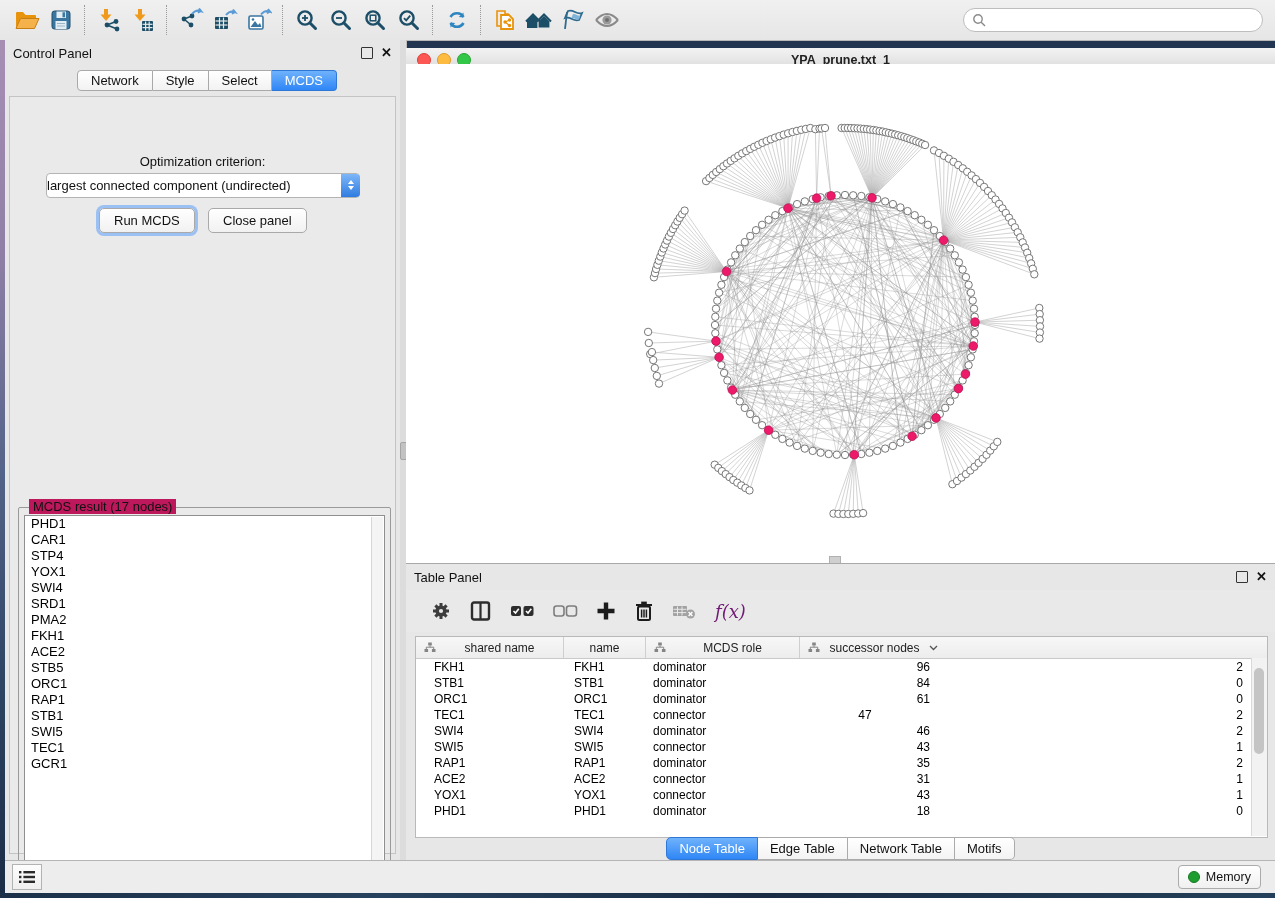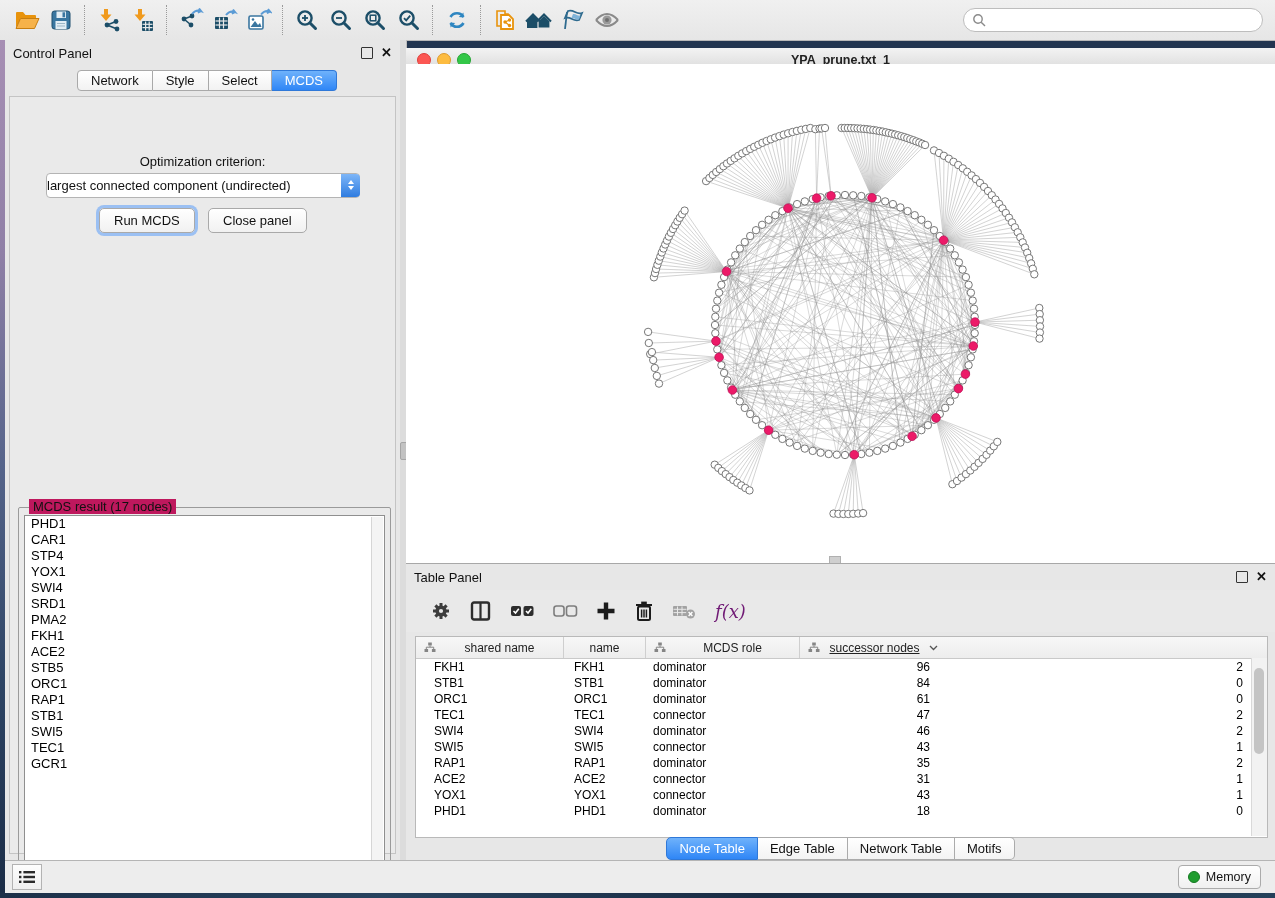--- a/index.html
+++ b/index.html
@@ -1103,21 +1103,21 @@
         </div>
         <div class="hcell" style="width: 154px; padding-left: 8px;">
           <svg width="12" height="11" viewBox="0 0 12 11">
             <rect x="4.2" y="0.5" width="3.6" height="3" fill="#858585"></rect>
             <rect x="0.5" y="7" width="3.6" height="3" fill="#858585"></rect>
             <rect x="7.9" y="7" width="3.6" height="3" fill="#858585"></rect>
             <path d="M6 3.5 V5.2 M2.3 7 V5.2 H9.7 V7" stroke="#858585" fill="none"></path>
           </svg>
           <span class="hlabel">MCDS role</span>
         </div>
-        <div class="hcell" style="width: 144px; padding-left: 8px; text-decoration: underline;">
+        <div class="hcell" style="width: 144px; padding-left: 8px;">
           <svg width="12" height="11" viewBox="0 0 12 11">
             <rect x="4.2" y="0.5" width="3.6" height="3" fill="#858585"></rect>
             <rect x="0.5" y="7" width="3.6" height="3" fill="#858585"></rect>
             <rect x="7.9" y="7" width="3.6" height="3" fill="#858585"></rect>
             <path d="M6 3.5 V5.2 M2.3 7 V5.2 H9.7 V7" stroke="#858585" fill="none"></path>
           </svg>
           <span class="hlabel">successor nodes</span>
           <svg width="9" height="6" style="margin-right: 6px;">
             <path d="M1 1 L4.5 4.5 L8 1" stroke="#555" fill="none" stroke-width="1.3"></path>
           </svg>
@@ -1142,21 +1142,21 @@
           <div class="tcell" style="width: 148px; padding-left: 18px;">ORC1</div>
           <div class="tcell" style="width: 82px; padding-left: 10px;">ORC1</div>
           <div class="tcell" style="width: 154px; padding-left: 7px;">dominator</div>
           <div class="tcell" style="width: 144px; text-align: right; padding-right: 14px;">61</div>
           <div class="tcell" style="width: 311px; text-align: right; padding-right: 12px;">0</div>
         </div>
         <div class="trow">
           <div class="tcell" style="width: 148px; padding-left: 18px;">TEC1</div>
           <div class="tcell" style="width: 82px; padding-left: 10px;">TEC1</div>
           <div class="tcell" style="width: 154px; padding-left: 7px;">connector</div>
-          <div class="tcell" style="width: 144px; text-align: right; padding-right: 14px;">47</div>
+          <div class="tcell" style="width: 144px; text-align: center; padding-right: 14px;">47</div>
           <div class="tcell" style="width: 311px; text-align: right; padding-right: 12px;">2</div>
         </div>
         <div class="trow">
           <div class="tcell" style="width: 148px; padding-left: 18px;">SWI4</div>
           <div class="tcell" style="width: 82px; padding-left: 10px;">SWI4</div>
           <div class="tcell" style="width: 154px; padding-left: 7px;">dominator</div>
           <div class="tcell" style="width: 144px; text-align: right; padding-right: 14px;">46</div>
           <div class="tcell" style="width: 311px; text-align: right; padding-right: 12px;">2</div>
         </div>
         <div class="trow">

